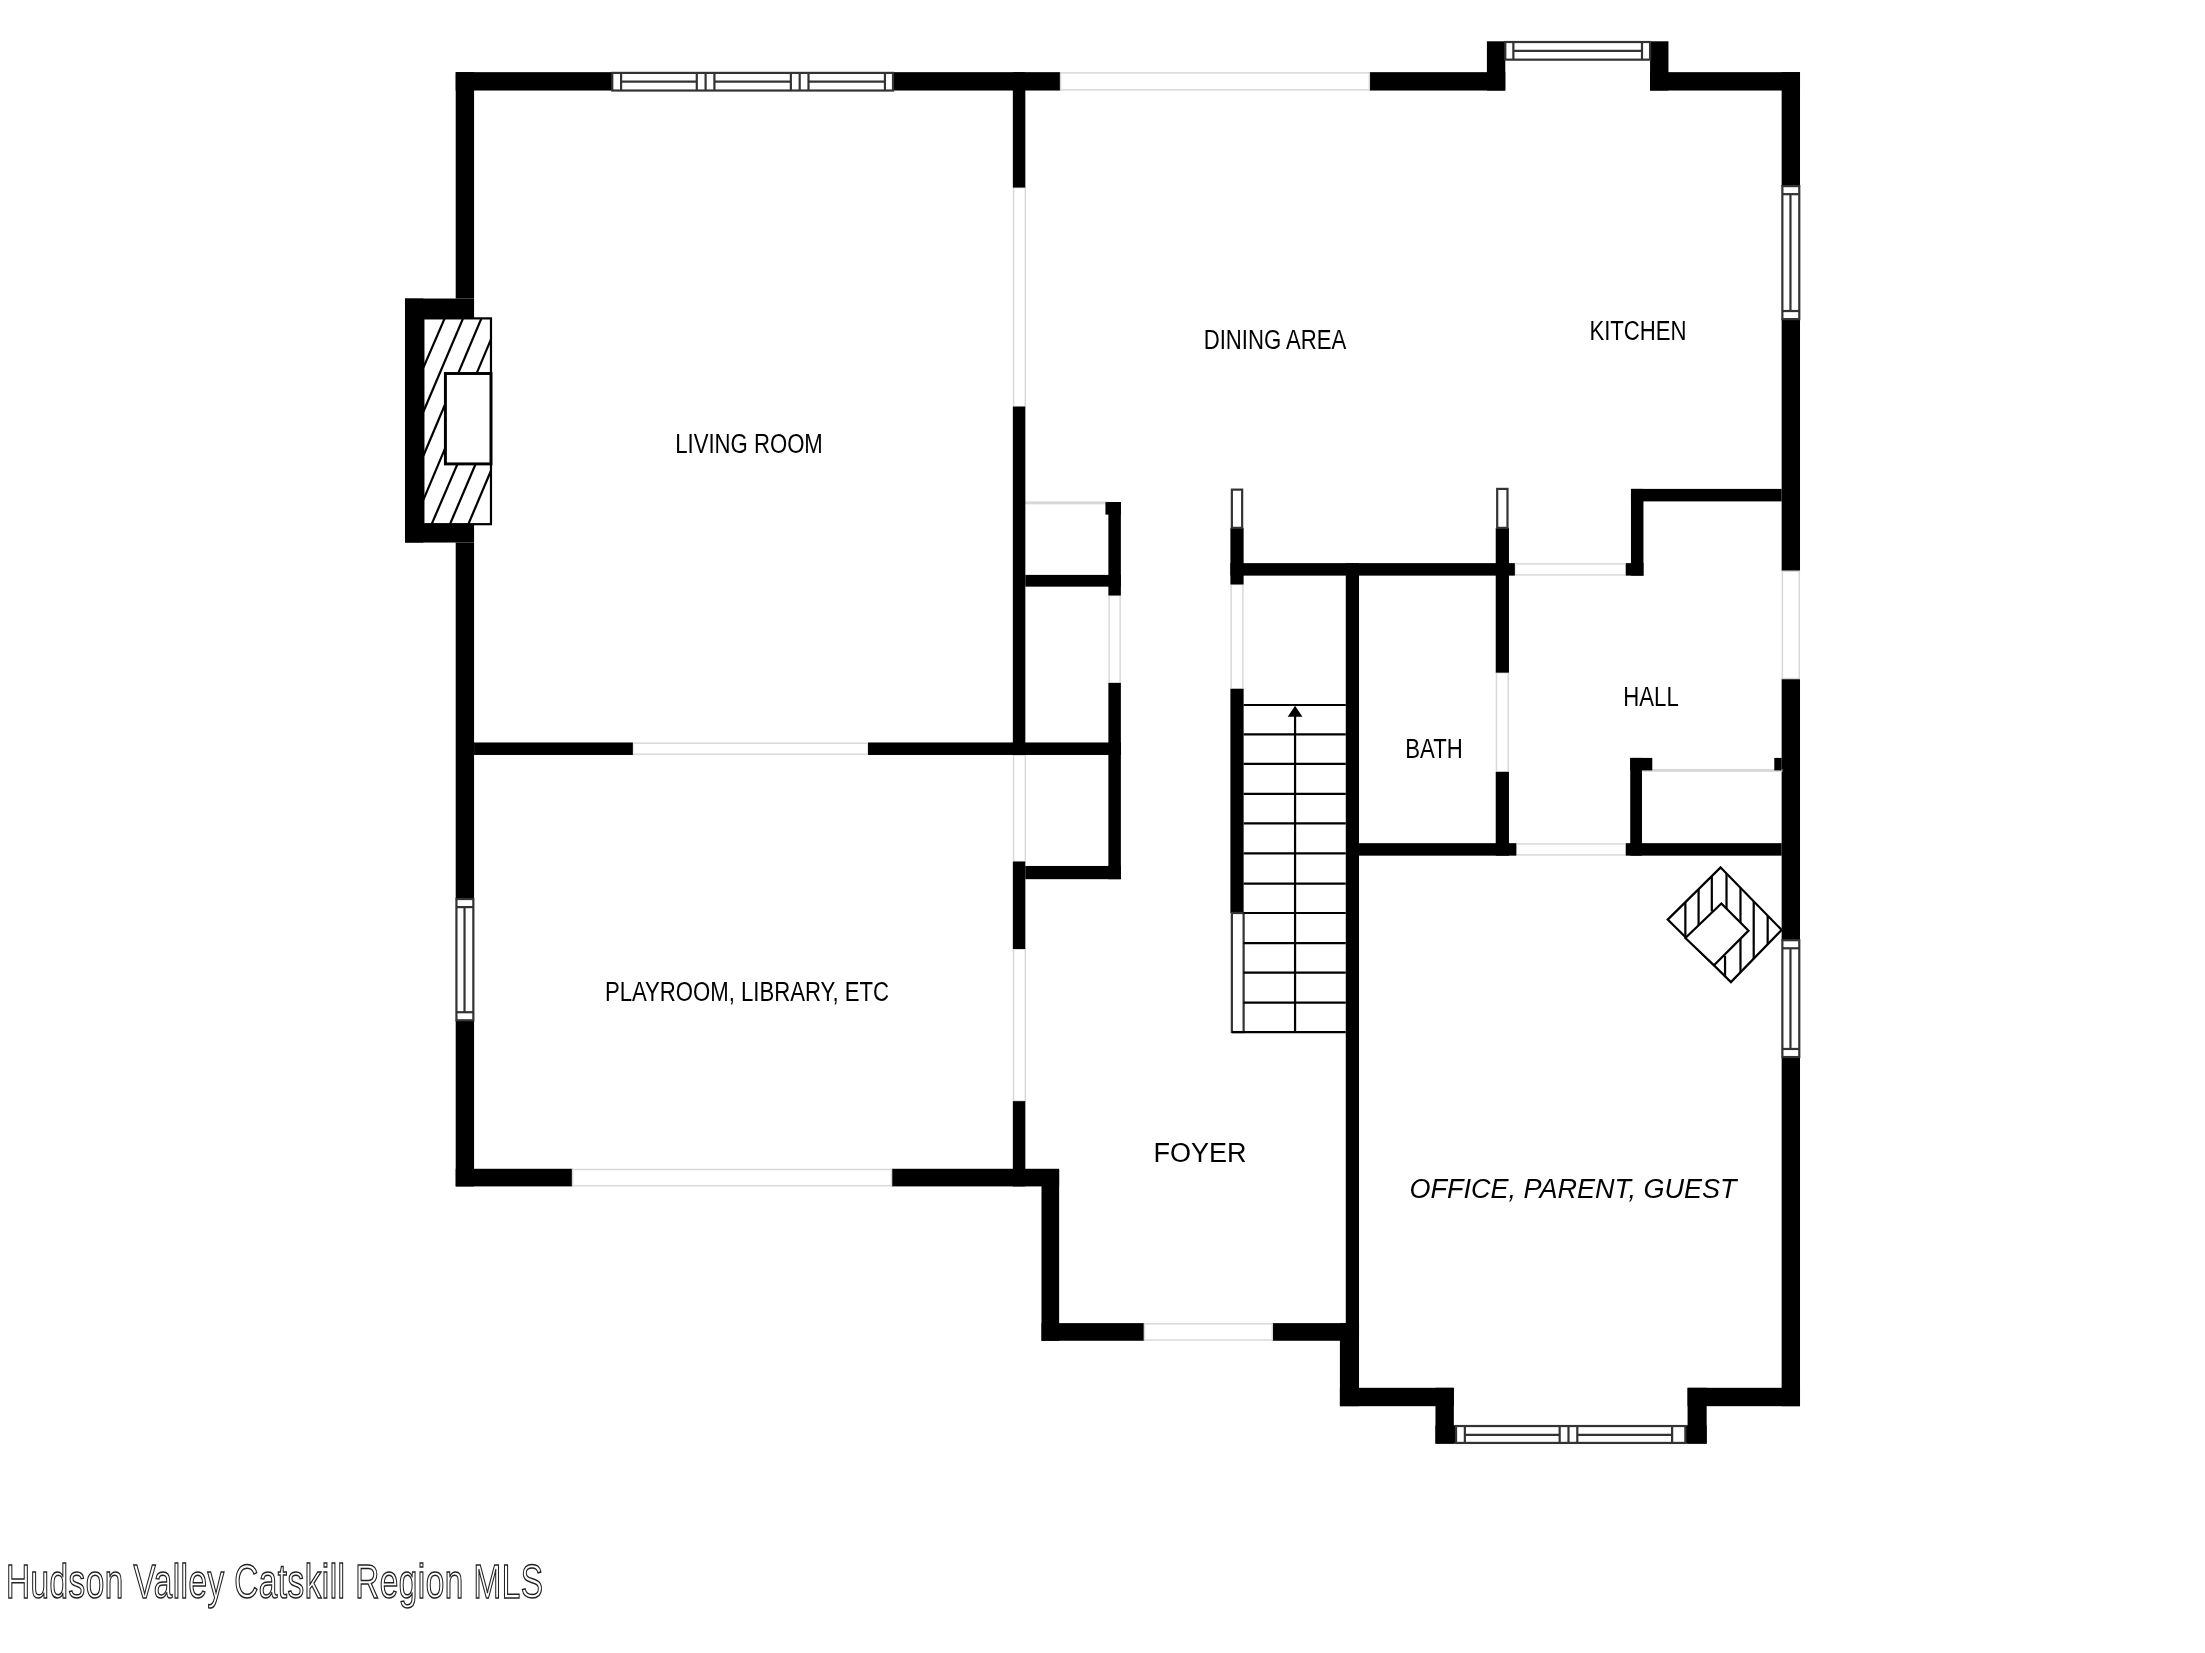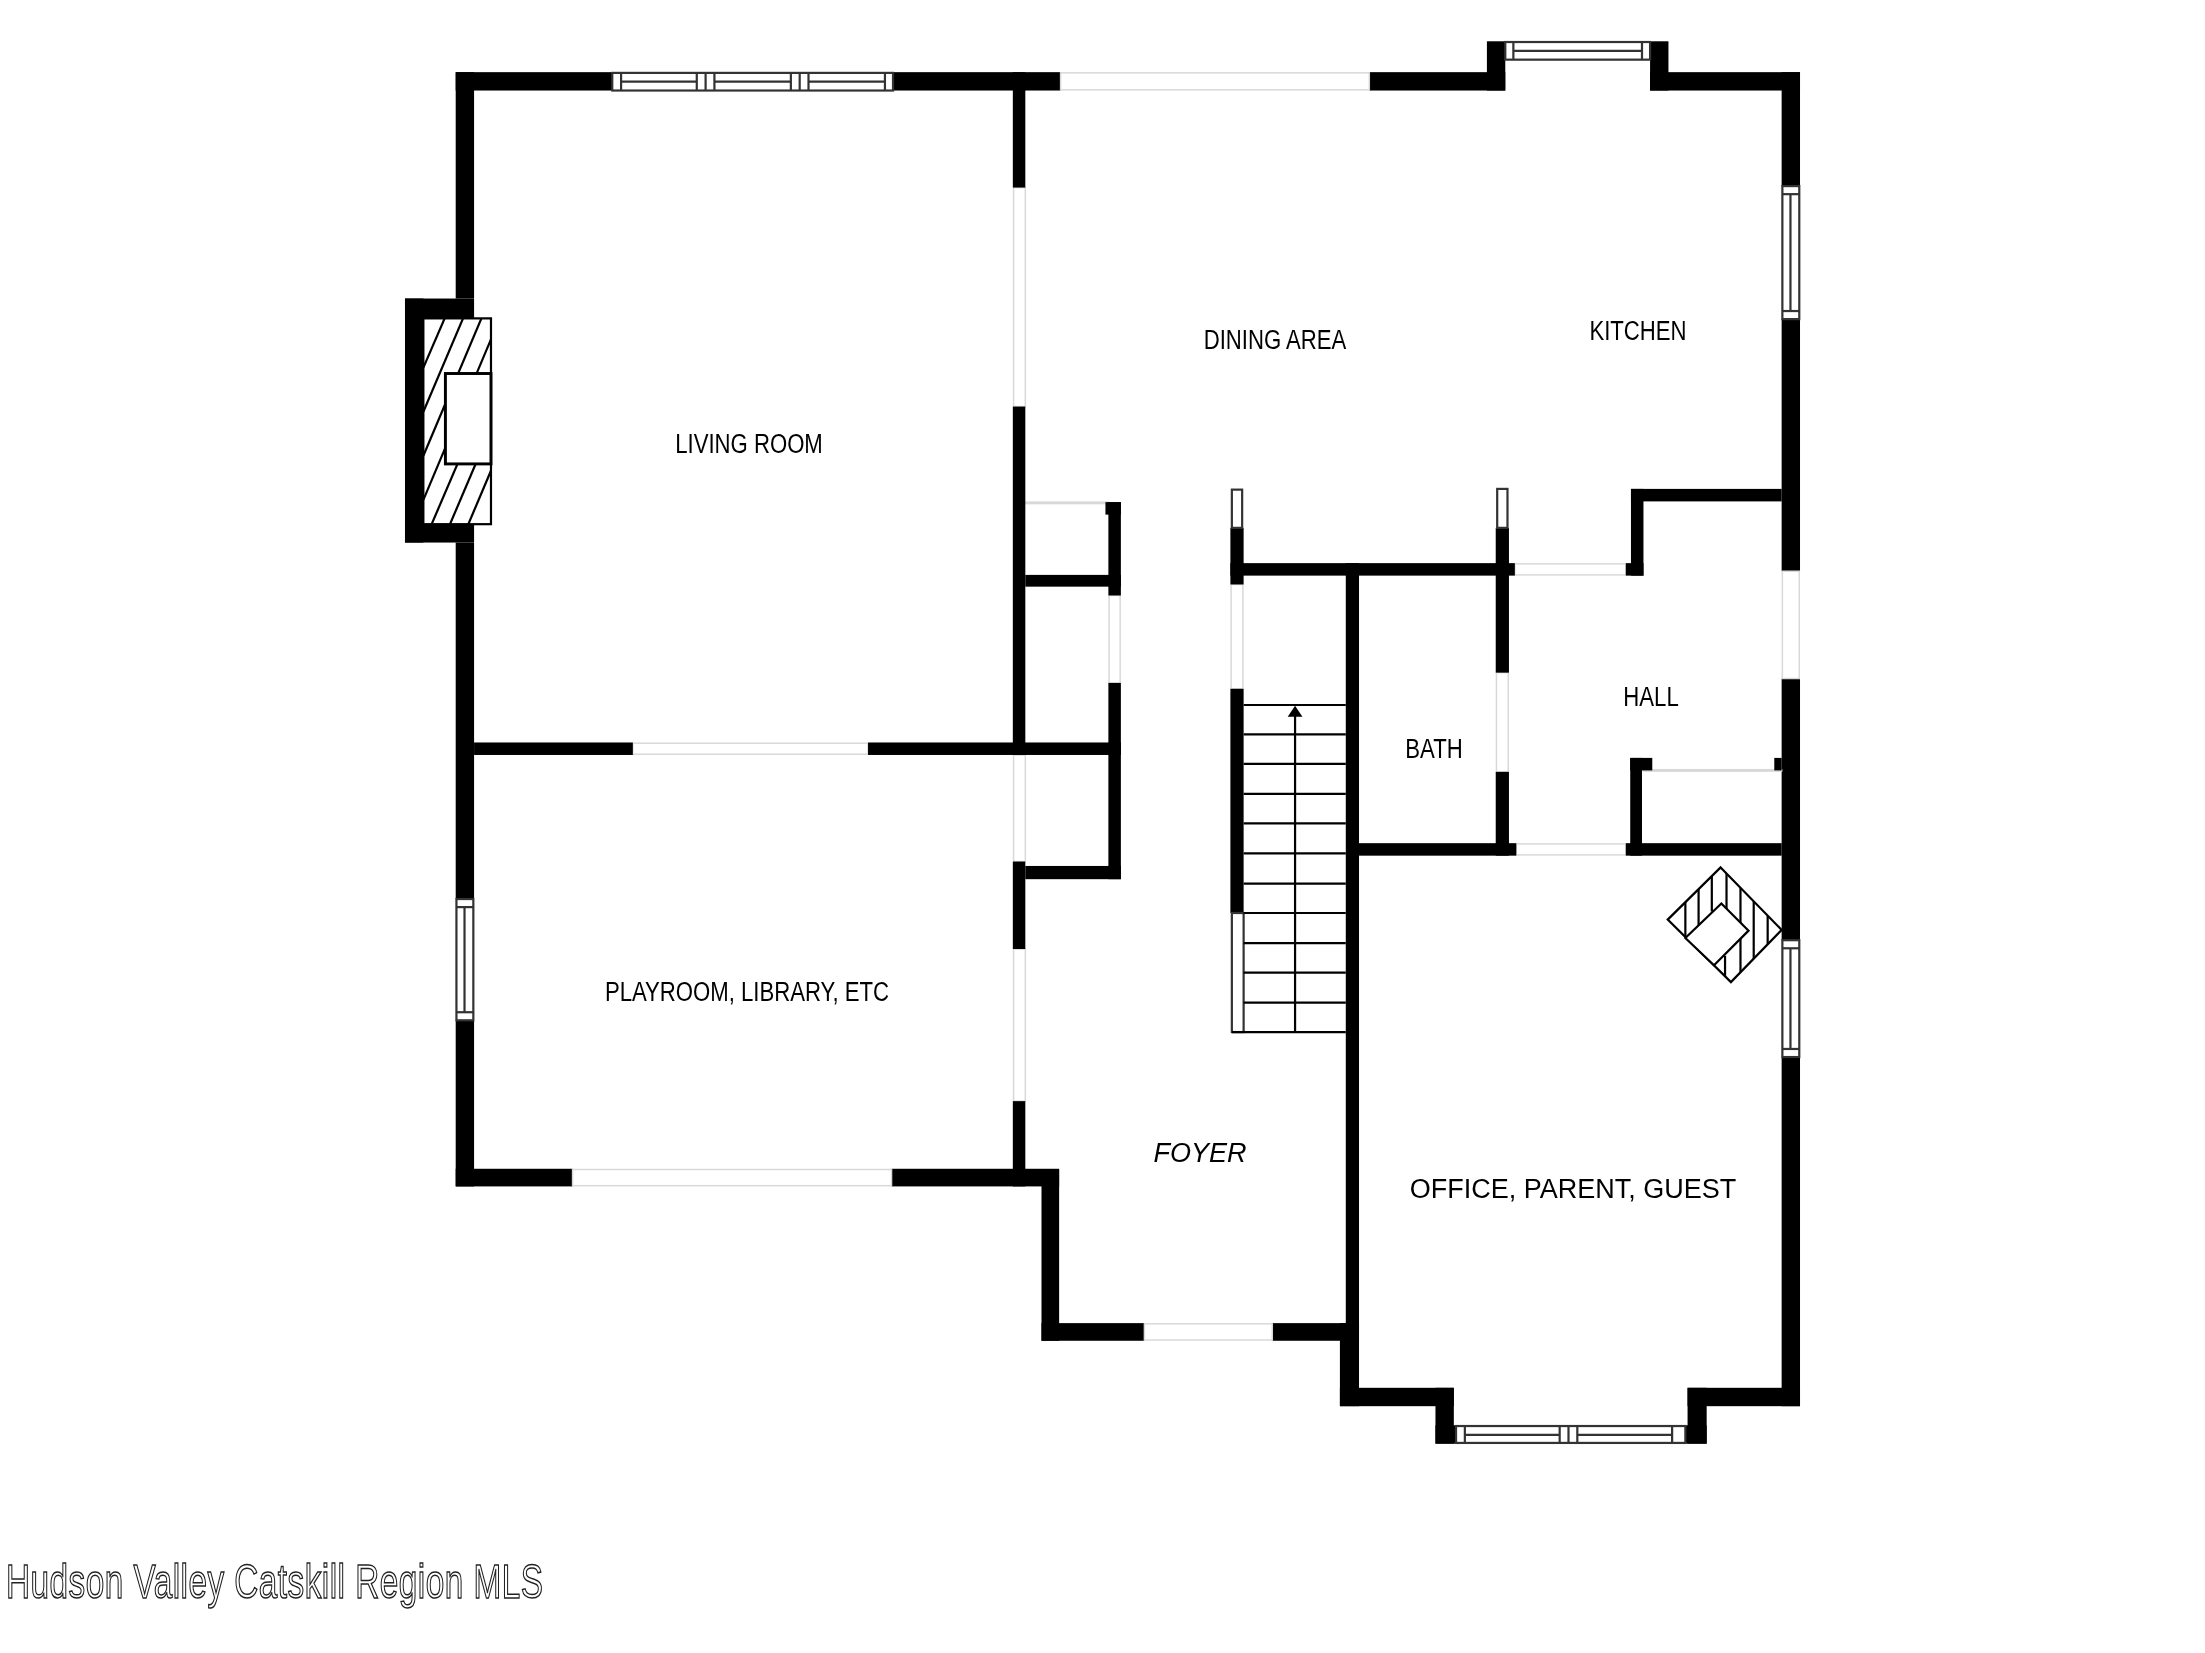--- a/index.html
+++ b/index.html
@@ -238,17 +238,17 @@
     <polygon points="1762,960 1752,975 1772,975" fill="#000"></polygon>
   </g>
 </svg>
 
 <div class="label narrow" style="left:749px; top:444px;">LIVING ROOM</div>
 <div class="label narrow" style="left:1275px; top:340px;">DINING AREA</div>
 <div class="label narrow" style="left:1638px; top:331px;">KITCHEN</div>
 <div class="label narrow" style="left:1651px; top:697px;">HALL</div>
 <div class="label narrow" style="left:1434px; top:749px;">BATH</div>
 <div class="label narrow" style="left:747px; top:992px;">PLAYROOM, LIBRARY, ETC</div>
-<div class="label" style="left:1200px; top:1153px;font-style:italic;">FOYER</div>
-<div class="label" style="left:1573px; top:1189px;">OFFICE, PARENT, GUEST</div>
+<div class="label" style="left:1200px; top:1153px;">FOYER</div>
+<div class="label" style="left:1573px; top:1189px;font-style:italic;">OFFICE, PARENT, GUEST</div>
 
 <div class="watermark">Hudson Valley Catskill Region MLS</div>
 
 
 </body></html>

